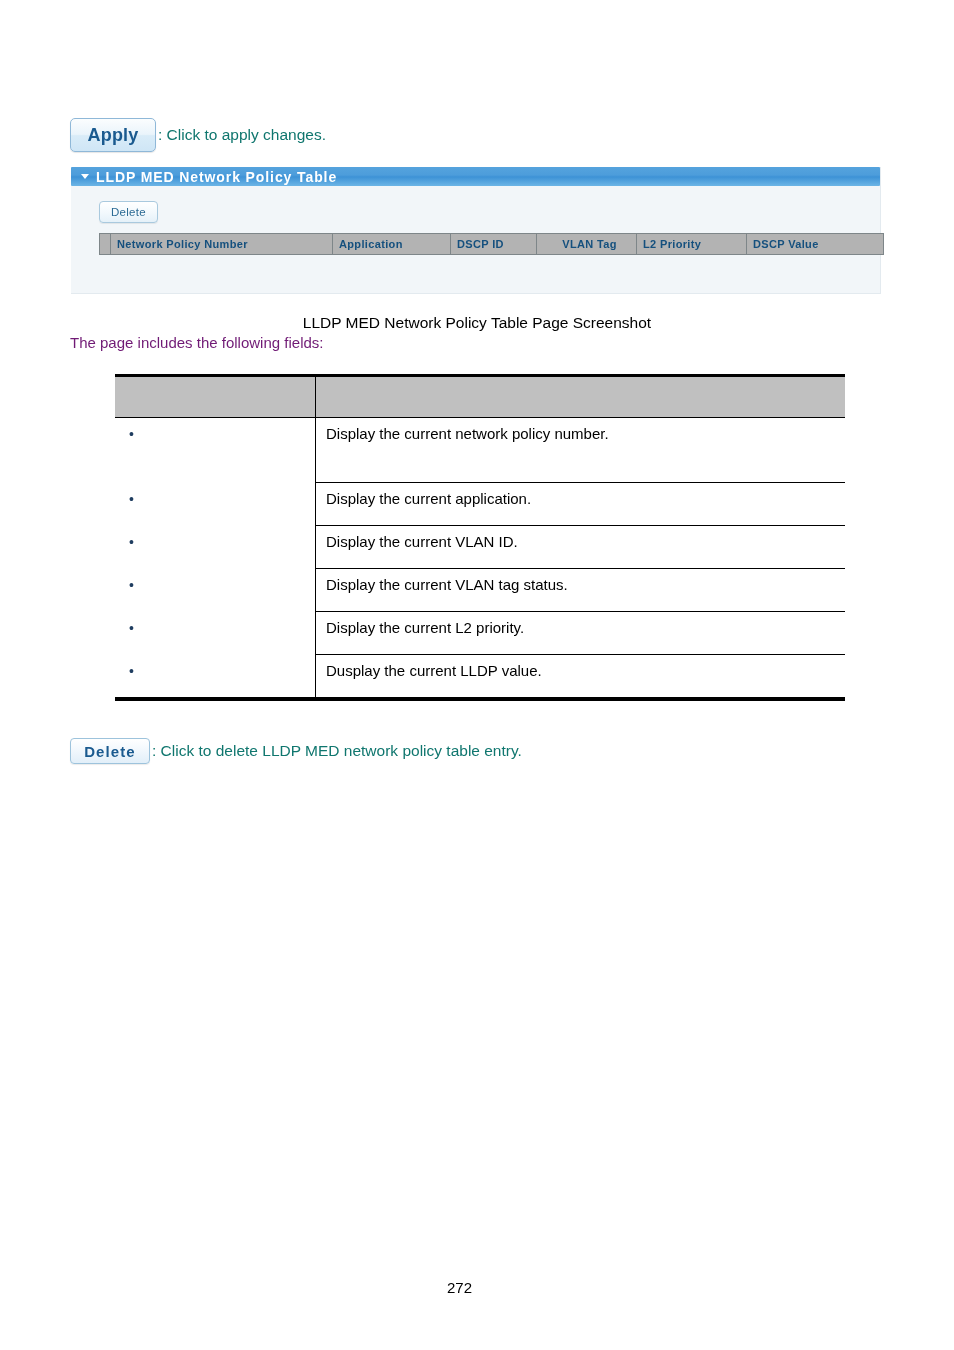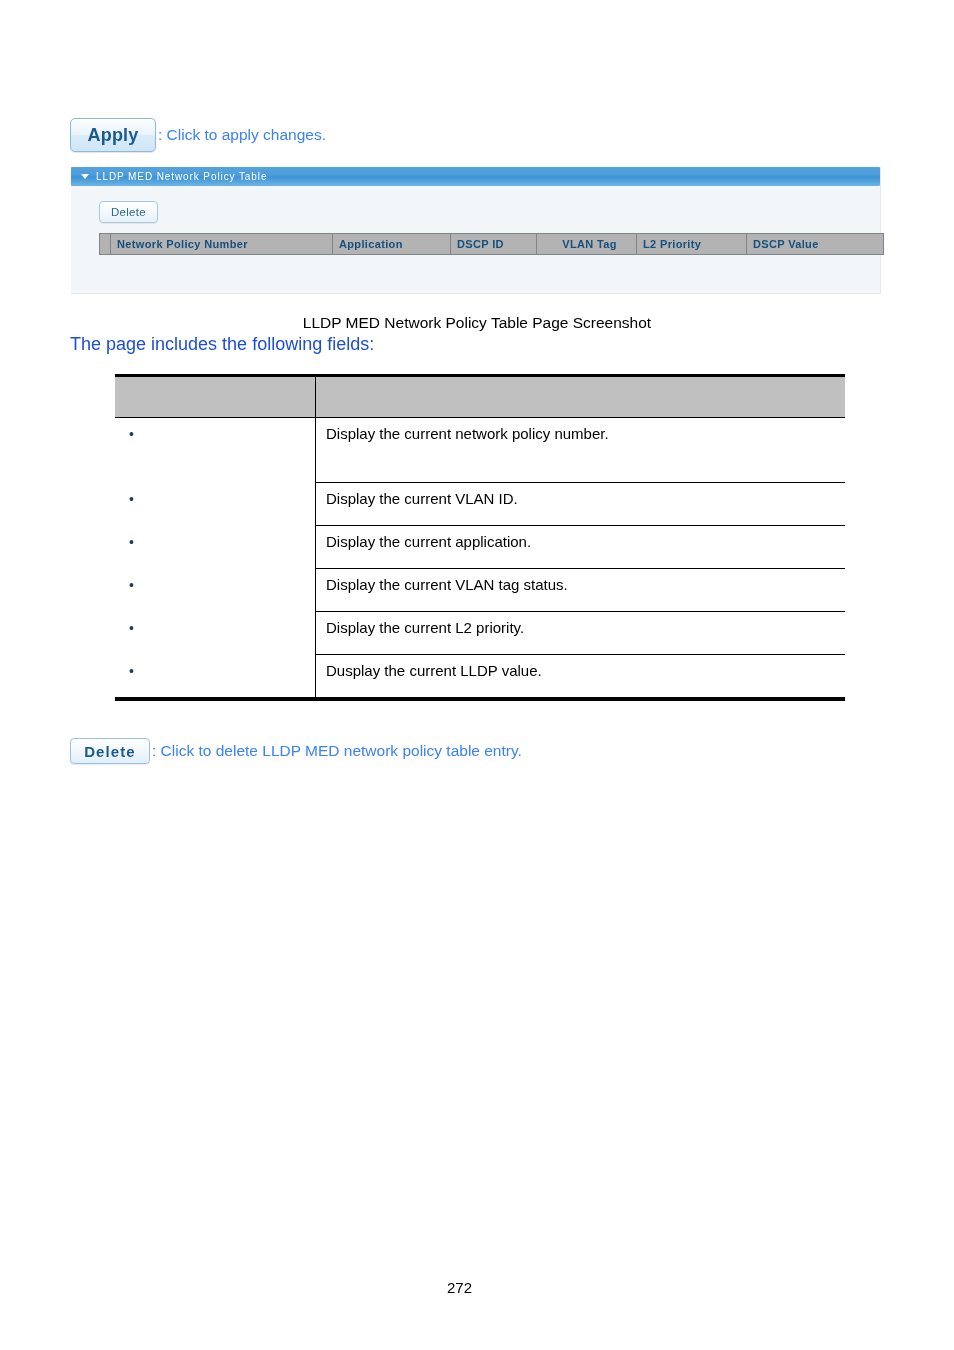--- a/index.html
+++ b/index.html
@@ -35,21 +35,21 @@
     background: linear-gradient(to bottom, #fbfdfe 0%, #eaf4fb 48%, #d9ecf8 52%, #cfe6f6 100%);
     color: #1a5a8f;
     font-size: 18px;
     font-weight: bold;
     letter-spacing: 0.2px;
     box-shadow: 0 1px 1px rgba(0,0,0,0.10);
     font-family: "Liberation Sans", sans-serif;
   }
   .inline-note {
     font-size: 15.5px;
-    color: #3b82f6;
+    color: #0f766e;
     margin-left: 2px;
     white-space: nowrap;
   }
 
   
   .shot {
     position: absolute;
     left: 71px;
     top: 167px;
     width: 809px;
@@ -73,22 +73,22 @@
     width: 0; height: 0;
     margin-left: 10px;
     margin-right: 7px;
     border-left: 4px solid transparent;
     border-right: 4px solid transparent;
     border-top: 5px solid #ffffff;
     cursor: pointer;
   }
   .shot-title {
     color: #ffffff;
-    font-size: 10px;
-    font-weight: normal;
+    font-size: 14px;
+    font-weight: bold;
     letter-spacing: 0.9px;
     font-family: "Liberation Sans", sans-serif;
   }
 
   .btn-delete-sm {
     position: absolute;
     left: 28px;
     top: 34px;
     width: 57px;
     height: 20px;
@@ -150,22 +150,22 @@
     text-align: center;
     font-size: 15.5px;
     color: #000;
   }
 
   
   .intro {
     position: absolute;
     left: 70px;
     top: 334px;
-    font-size: 18px;
-    color: #1d4ed8;
+    font-size: 15px;
+    color: #701a75;
   }
 
   
   .desc-table {
     position: absolute;
     left: 115px;
     top: 374px;
     width: 730px;
     border-collapse: collapse;
     table-layout: fixed;
@@ -309,28 +309,28 @@
       <td class="col-obj">
         <span class="bullet-holder"></span>
       </td>
       <td class="col-desc">Display the current network policy number.</td>
     </tr>
 
     <tr class="row-std">
       <td class="col-obj">
         <span class="bullet-holder"></span>
       </td>
+      <td class="col-desc">Display the current application.</td>
+    </tr>
+
+    <tr class="row-std">
+      <td class="col-obj">
+        <span class="bullet-holder"></span>
+      </td>
       <td class="col-desc">Display the current VLAN ID.</td>
-    </tr>
-
-    <tr class="row-std">
-      <td class="col-obj">
-        <span class="bullet-holder"></span>
-      </td>
-      <td class="col-desc">Display the current application.</td>
     </tr>
 
     <tr class="row-std">
       <td class="col-obj">
         <span class="bullet-holder"></span>
       </td>
       <td class="col-desc">Display the current VLAN tag status.</td>
     </tr>
 
     <tr class="row-std">

